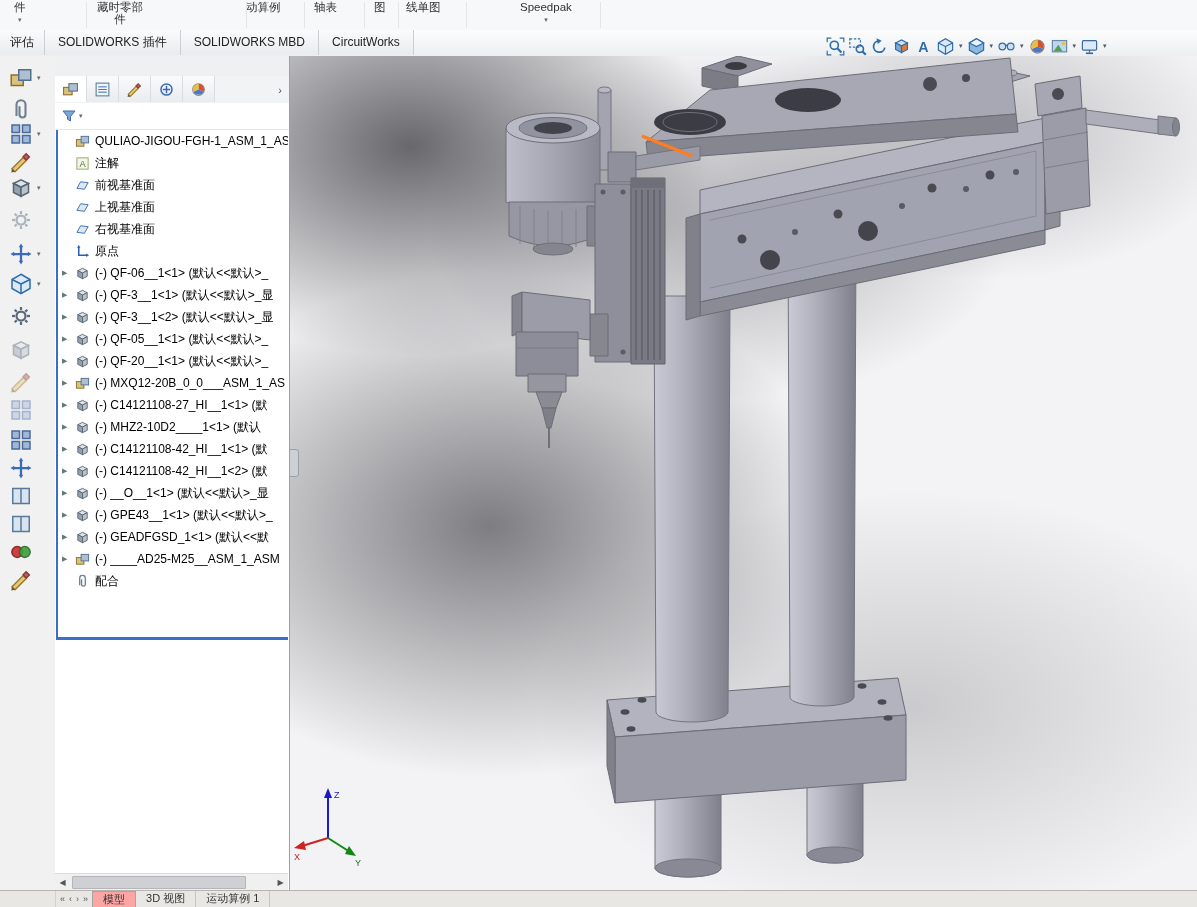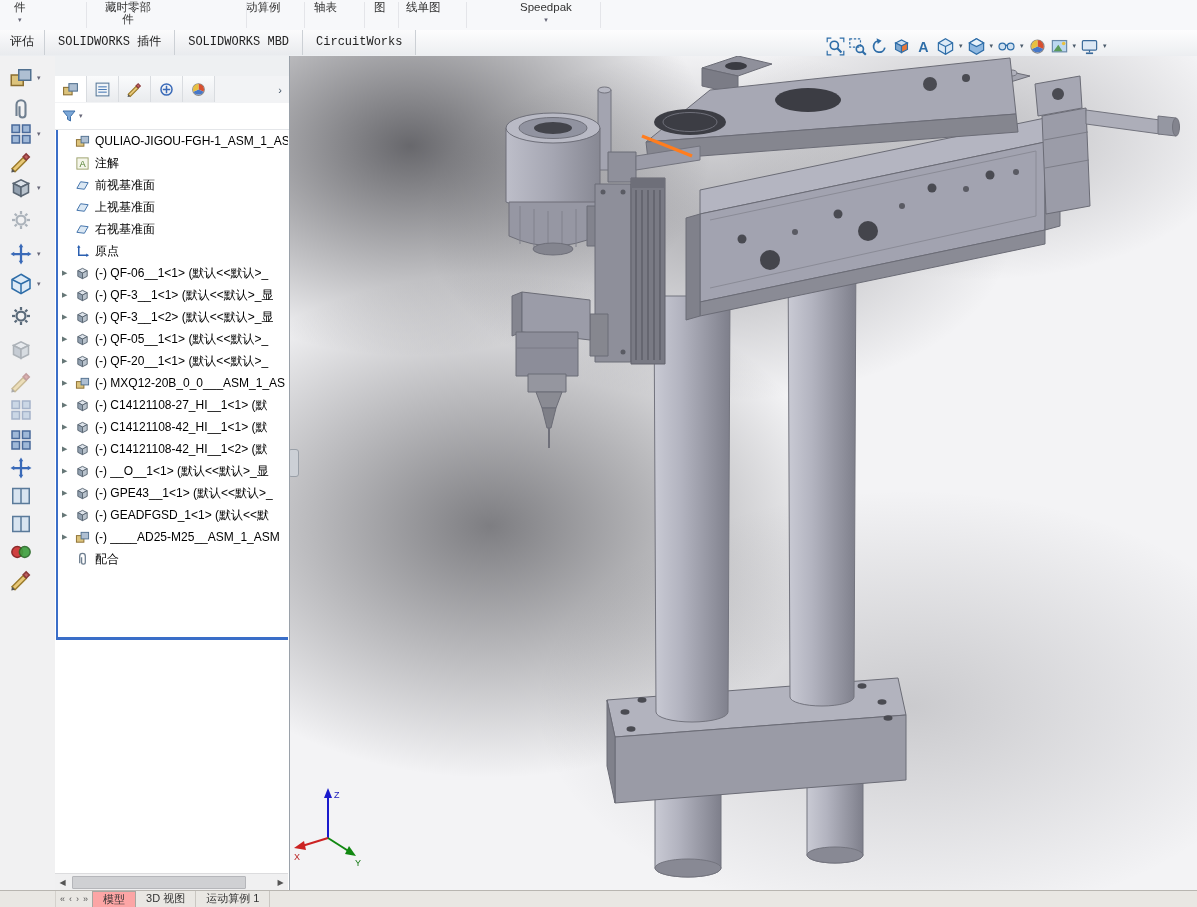--- a/index.html
+++ b/index.html
@@ -4,21 +4,21 @@
 <style>
   html,body{margin:0;padding:0;}
   body{font-family:"Liberation Sans","DejaVu Sans",sans-serif;}
   #app{position:relative;width:1197px;height:907px;overflow:hidden;background:#fff;}
   
   .ribbon{position:absolute;left:0;top:0;width:1197px;height:30px;background:#f7f8fa;border-bottom:1px solid #dfe2e6;}
   .ritem{position:absolute;top:1px;font-size:11.5px;color:#333;text-align:center;line-height:12px;cursor:default;}
   .ritem .dd{display:block;font-size:7px;color:#667;margin-top:1px;}
   .rsep{position:absolute;top:2px;height:26px;width:1px;background:#e4e5e9;}
   
-  .tabrow{position:absolute;left:0;top:30px;width:1197px;height:26px;background:linear-gradient(#fdfdfe,#eceef1);border-bottom:1px solid #b9bdc4;font-family:Liberation Mono, monospace;}
+  .tabrow{position:absolute;left:0;top:30px;width:1197px;height:26px;background:linear-gradient(#fdfdfe,#eceef1);border-bottom:1px solid #b9bdc4;}
   .rtab{display:inline-block;height:25px;line-height:25px;padding:0 13px;font-size:12px;color:#222;border-right:1px solid #ccd0d5;background:linear-gradient(#fbfbfc,#e9ebee);}
   .headsup{position:absolute;left:826px;top:35px;height:22px;display:flex;align-items:center;gap:3px;z-index:6;}
   .hu{width:19px;height:19px;display:inline-block;}
   .hu svg{width:19px;height:19px;display:block;}
   .hud{font-size:7px;color:#4a5a6a;padding:0 1px;}
   
   .ltool{position:absolute;left:0;top:56px;width:55px;height:834px;background:#f1f1f2;border-right:1px solid #d8d8da;}
   .li{position:absolute;left:9px;width:24px;height:24px;}
   .li svg{width:24px;height:24px;display:block;}
   .li.dim{opacity:.45;}
@@ -198,21 +198,21 @@
           <polygon points="8,7.5 13,5 13,10.5 8,13" fill="#e87838" stroke="#2e6da8"></polygon>
         </symbol>
   <symbol id="s-annotview" viewBox="0 0 16 16">
           <text x="8" y="12.5" font-size="12" text-anchor="middle" fill="#2e6da8" font-weight="bold">A</text>
         </symbol>
 </defs>
 </svg>
 
   <div class="ribbon">
     <div class="ritem" style="left:14px;"><span>件</span><span class="dd">▾</span></div>
-    <div class="ritem" style="left:96px;width:48px;white-space:normal;margin-left:8px;"><span>藏时零部件</span><span class="dd">▾</span></div>
+    <div class="ritem" style="left:96px;width:48px;white-space:normal;"><span>藏时零部件</span><span class="dd">▾</span></div>
     <div class="ritem" style="left:246px;"><span>动算例</span></div>
     <div class="ritem" style="left:314px;"><span>轴表</span></div>
     <div class="ritem" style="left:374px;"><span>图</span></div>
     <div class="ritem" style="left:406px;"><span>线单图</span></div>
     <div class="ritem" style="left:520px;"><span>Speedpak</span><span class="dd">▾</span></div>
     <div class="rsep" style="left:86px"></div>
     <div class="rsep" style="left:246px"></div>
     <div class="rsep" style="left:304px"></div>
     <div class="rsep" style="left:364px"></div>
     <div class="rsep" style="left:398px"></div>
@@ -531,20 +531,29 @@
           <span class="tlab">(-) MXQ12-20B_0_0___ASM_1_AS</span>
         </div>
       <div class="trow">
           <span class="texp">▶</span>
           <span class="tico">
             <svg viewBox="0 0 16 16">
               <use href="#s-part"></use>
             </svg>
           </span>
           <span class="tlab">(-) C14121108-27_HI__1&lt;1&gt; (默</span>
+        </div>
+      <div class="trow">
+          <span class="texp">▶</span>
+          <span class="tico">
+            <svg viewBox="0 0 16 16">
+              <use href="#s-part"></use>
+            </svg>
+          </span>
+          <span class="tlab">(-) MHZ2-10D2____1&lt;1&gt; (默认</span>
         </div>
       <div class="trow">
           <span class="texp">▶</span>
           <span class="tico">
             <svg viewBox="0 0 16 16">
               <use href="#s-part"></use>
             </svg>
           </span>
           <span class="tlab">(-) C14121108-42_HI__1&lt;1&gt; (默</span>
         </div>

